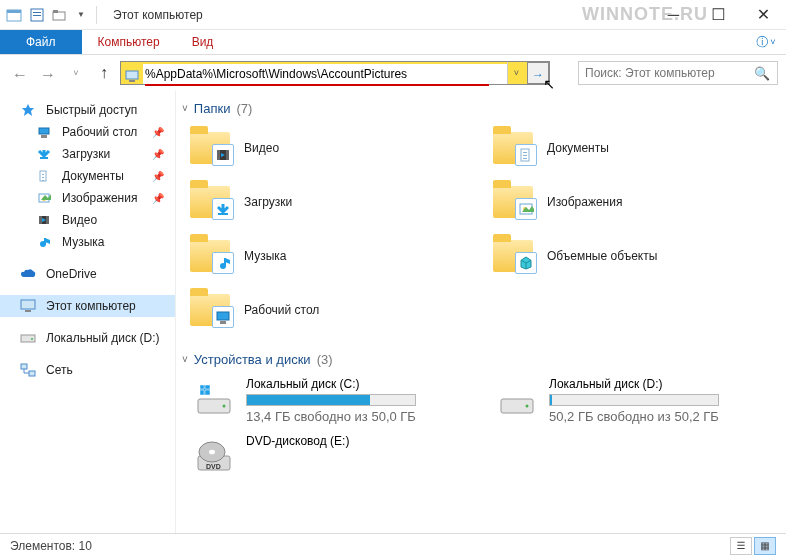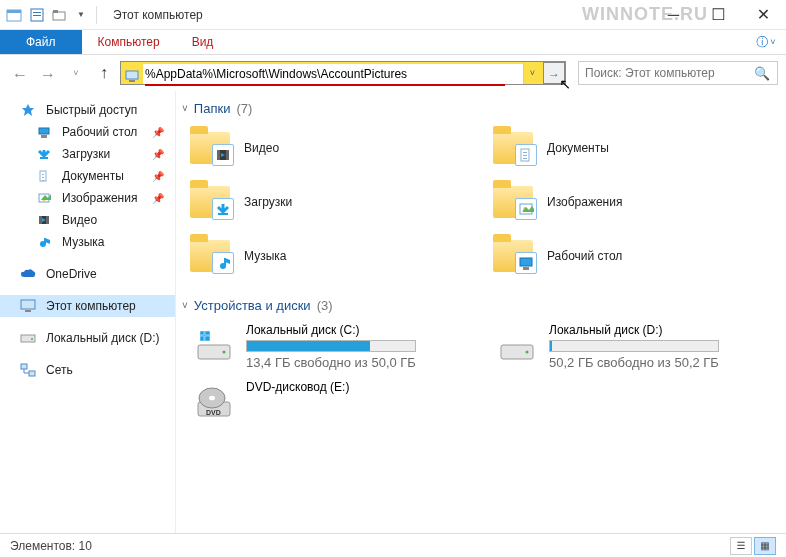--- a/index.html
+++ b/index.html
@@ -23,21 +23,21 @@
 .navrow { height: 36px; display: flex; align-items: center; padding: 4px 8px; gap: 4px; }
 .navbtn { width: 24px; height: 24px; display: flex; align-items: center; justify-content: center; color: #888; border-radius: 2px; }
 .navbtn.enabled { color: #333; }
 .addrbar { flex: 1; height: 24px; border: 1px solid #8a8a8a; display: flex; align-items: flex-end; background: #fde047; position: relative; }
 .addrbar .aicon { width: 22px; display: flex; align-items: center; justify-content: center; }
 .addrbar input { flex:1; border: none; outline: none; font-size: 12px; height: 20px; padding: 0 2px; }
 .addrbar .underline { position: absolute; left: 24px; right: 60px; bottom: -2px; height: 2px; background: #c00; }
 .addrbar .dd { width: 18px; height: 22px; border-left: 1px solid #ccc; display:flex; align-items:center; justify-content:center; font-size:9px; color:#555; }
 .addrbar .go { width: 22px; height: 22px; border: 1px solid #8a8a8a; margin-left: 2px; display:flex; align-items:center; justify-content:center; background:#f0f0f0; font-size:12px; color:#1979ca; }
 .cursor { position:absolute; right:-6px; top:14px; font-size:14px; color:#000; pointer-events:none; }
-.searchbox { width: 200px; height: 24px; border: 1px solid #ccc; margin-left: 8px; display: flex; align-items: center; padding: 0 6px; }
+.searchbox { width: 200px; height: 24px; border: 1px solid #ccc; margin-left: 24px; display: flex; align-items: center; padding: 0 6px; }
 .searchbox input { flex:1; border:none; outline:none; font-size:12px; color:#777; }
 .searchbox .sicon { font-size: 13px; color: #555; }
 
 .body { display: flex; height: 442px; }
 .navpane { width: 176px; border-right: 1px solid #eee; padding: 8px 0; overflow: hidden; font-size: 12px; }
 .navitem { height: 22px; display: flex; align-items: center; padding-left: 20px; gap: 10px; color: #222; position: relative; }
 .navitem.sub { padding-left: 36px; }
 .navitem.sel { background: #cde8ff; }
 .navitem .pin { position:absolute; right:10px; color:#888; font-size:10px; }
 .navsep { height: 10px; }
@@ -332,20 +332,33 @@
               </div>
             </div>
           </div>
           <div class="lbl">Музыка</div>
         </div>
         <div class="item">
           <div class="fic">
             <div class="folder">
               <div class="overlay">
                 <svg width="16" height="16">
+                  <polygon points="8,2 13,5.333333333333333 13,12 8,14 3,12 3,5.333333333333333" fill="#3cc8d8" stroke="#1a8fa0"></polygon>
+                  <path d="M3 5.333333333333333 L8 8 L13 5.333333333333333 M8 8 v6" stroke="#1a8fa0" fill="none"></path>
+                </svg>
+              </div>
+            </div>
+          </div>
+          <div class="lbl">Объемные объекты</div>
+        </div>
+        <div class="item">
+          <div class="fic">
+            <div class="folder">
+              <div class="overlay">
+                <svg width="16" height="16">
                   <rect x="2" y="3" width="12" height="8" fill="#2fa0e6" stroke="#1b6ea8"></rect>
                   <rect x="5" y="12" width="6" height="3" fill="#888"></rect>
                 </svg>
               </div>
             </div>
           </div>
           <div class="lbl">Рабочий стол</div>
         </div>
       </div>
 

